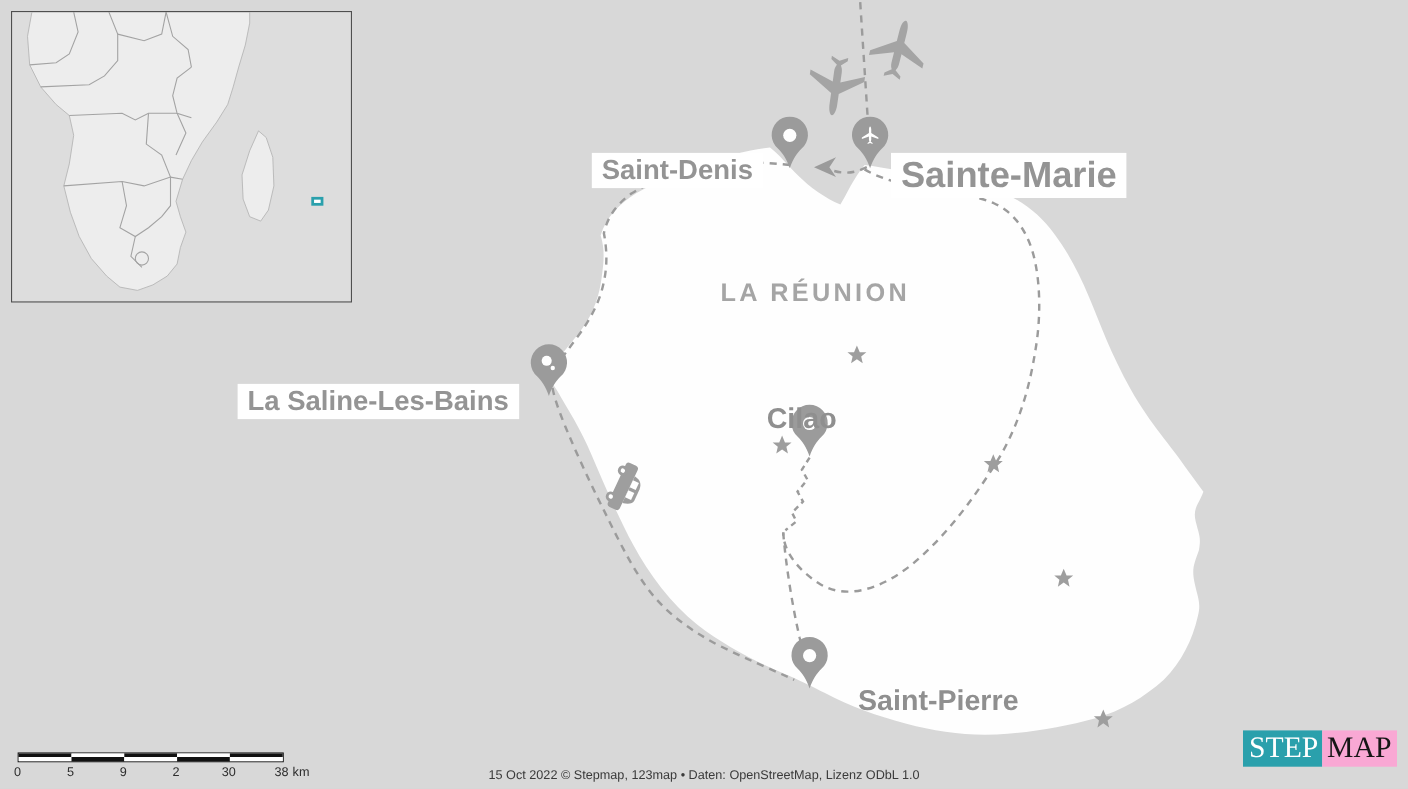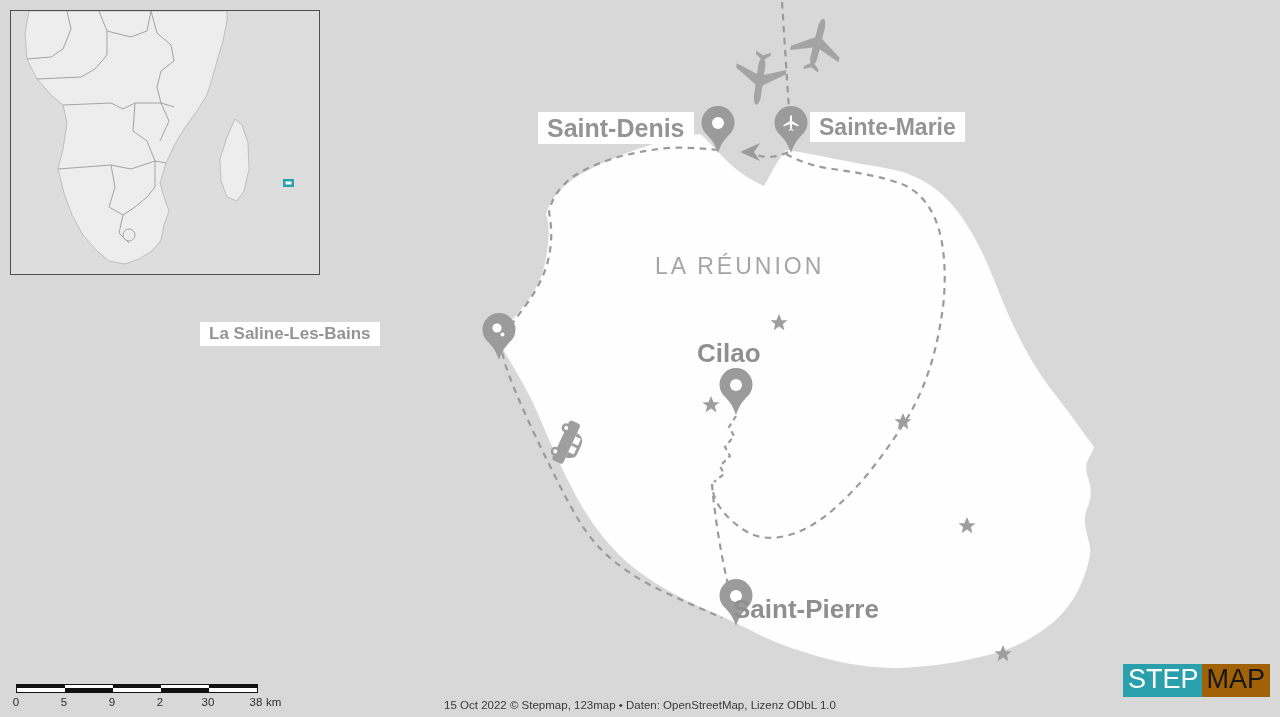--- a/index.html
+++ b/index.html
@@ -7,31 +7,31 @@
     width:1280px;height:717px;position:relative;overflow:hidden;
     background:#d8d8d8;
     font-family:"Liberation Sans", sans-serif;
   }
   .stage{position:absolute;inset:0;}
   svg{display:block;}
   
   .place-label{
     position:absolute;
     font-weight:bold;color:#949494;
-    white-space:nowrap;line-height:1.05;
+    white-space:nowrap;line-height:1.05;margin-top:27px;
   }
   .boxed{background:#ffffff;padding:3px 9px;}
   .lbl-saint-denis{left:538px;top:112px;font-size:25px;}
-  .lbl-sainte-marie{left:810px;top:112px;font-size:23px;}
-  .lbl-la-saline{left:200px;top:322px;font-size:17px;}
+  .lbl-sainte-marie{left:810px;top:112px;font-size:33px;}
+  .lbl-la-saline{left:216px;top:322px;font-size:25px;}
   .lbl-cilao{left:697px;top:340px;font-size:26px;color:#8f8f8f;text-align:right;}
-  .lbl-saint-pierre{left:733px;top:596px;font-size:26px;color:#8f8f8f;}
+  .lbl-saint-pierre{left:780px;top:596px;font-size:26px;color:#8f8f8f;}
   .lbl-region{
     position:absolute;left:655px;top:253px;
-    font-size:23px;font-weight:400;letter-spacing:3px;
+    font-size:23px;font-weight:700;letter-spacing:3px;
     color:#a5a5a5;white-space:nowrap;
   }
   
   .inset{
     position:absolute;left:10px;top:10px;width:310px;height:265px;
     background:#dddddd;border:1px solid #4f4f4f;box-sizing:border-box;
   }
   
   .scalebar{position:absolute;left:16px;top:684px;width:300px;height:30px;}
   .scalebar .bar{
@@ -48,25 +48,25 @@
   .scalebar .unit{position:absolute;top:12px;left:250px;font-size:11.5px;color:#2e2e2e;}
   
   .attribution{
     position:absolute;left:50%;top:699px;transform:translateX(-50%);
     font-size:11.5px;color:#3a3a3a;white-space:nowrap;
   }
   
   .logo{
     position:absolute;right:10px;top:664px;height:33px;
     display:flex;align-items:center;
-    font-family:Liberation Sans, sans-serif;font-size:27px;font-weight:500;
+    font-family:Liberation Serif, serif;font-size:27px;font-weight:500;
     cursor:pointer;
   }
   .logo .step{background:#2aa0ac;color:#ffffff;padding:0 4px 2px 5px;display:flex;align-items:center;}
-  .logo .map{background:#a16207;color:#161616;padding:0 5px 2px 4px;display:flex;align-items:center;}
+  .logo .map{background:#f9a8d4;color:#161616;padding:0 5px 2px 4px;display:flex;align-items:center;}
 </style>
 </head>
 <body>
 
 <div class="stage">
 
   <svg width="1280" height="717" viewBox="0 0 1280 717">
 
     <path fill="#fefefe" d="
       M700,134

